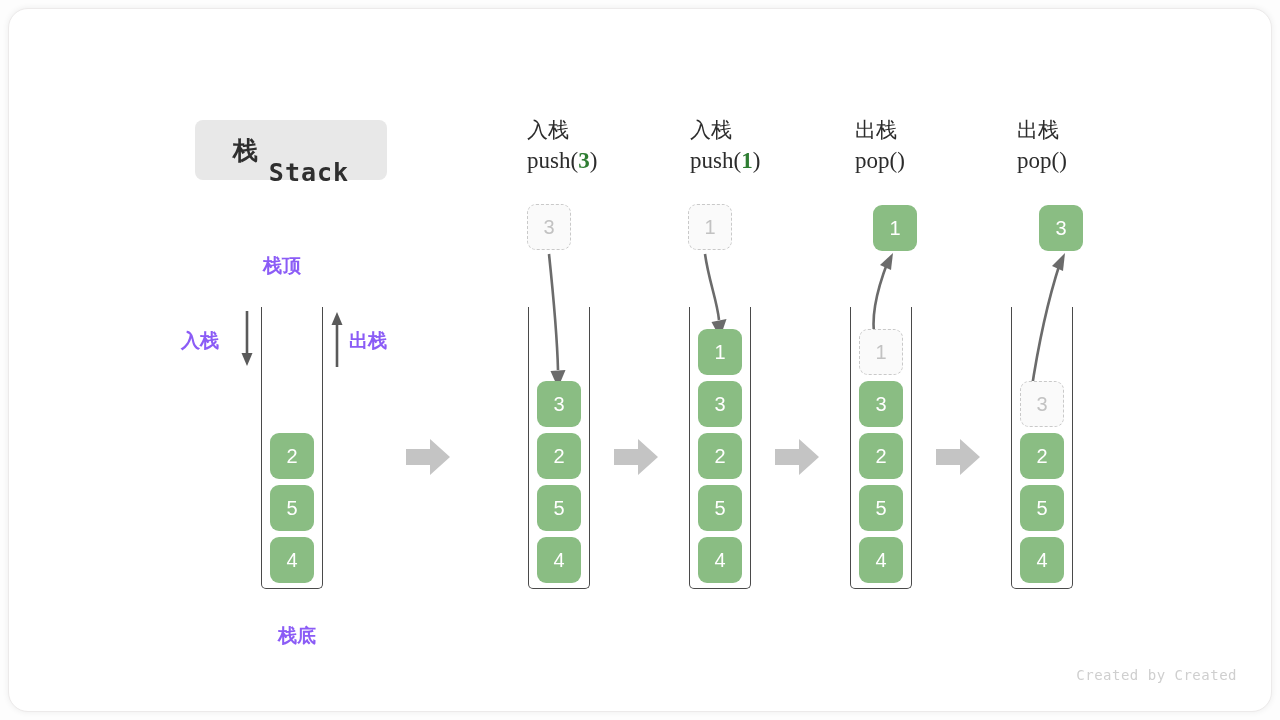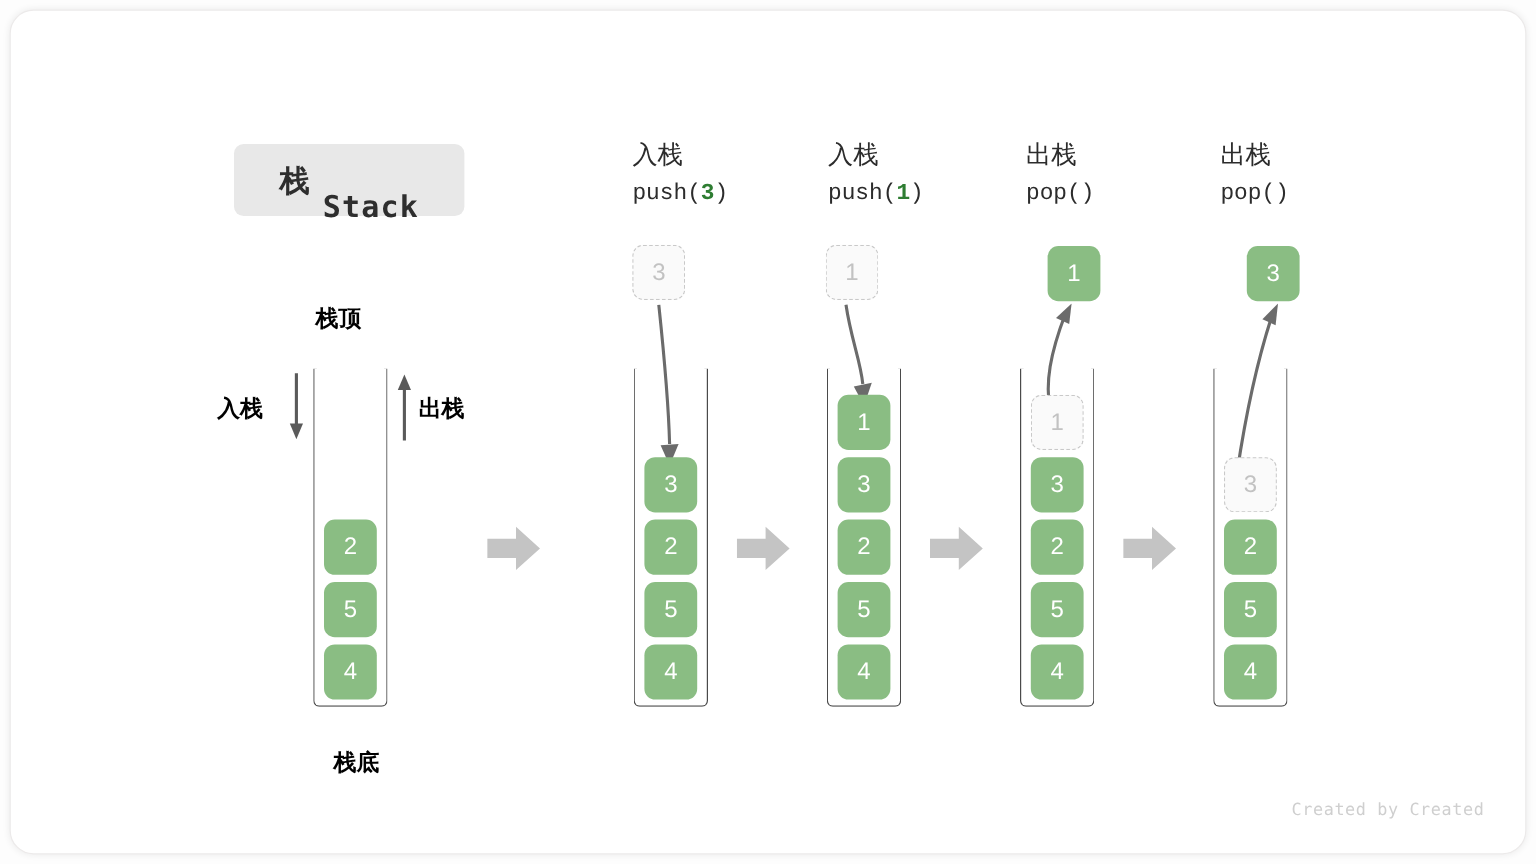--- a/index.html
+++ b/index.html
@@ -39,21 +39,21 @@
     font-weight: bold;
     letter-spacing: 1px;
   }
   .title-chip .mono { font-family: "DejaVu Sans Mono", "Liberation Mono", monospace; font-weight: bold; margin-top: 45px;}
 
   
   .cjk-label {
     position: absolute;
     font-size: 19px;
     font-weight: bold;
-    color: #000000;
+    color: #8b5cf6;
     white-space: nowrap;
   }
   .top-label { left: 254px; top: 244px; }
   .bottom-label { left: 269px; top: 614px; }
   .push-side-label { left: 172px; top: 319px; }
   .pop-side-label { left: 340px; top: 319px; }
 
   
   .thin-arrow { position: absolute; }
 
@@ -65,24 +65,24 @@
   }
   .col-header .cn {
     display: block;
     font-size: 21px;
     color: #2c2c2c;
     line-height: 30px;
     font-family: "Liberation Sans", "DejaVu Sans", sans-serif;
   }
   .col-header .code {
     display: block;
-    font-size: 19px;
+    font-size: 23px;
     color: #2c2c2c;
     line-height: 32px;
-    font-family: Liberation Mono, monospace;
+    font-family: Liberation Serif, serif;
   }
   .col-header .code .num { color: #2e7d32; font-weight: bold; }
 
   
   .stack {
     position: absolute;
     width: 62px;
     box-sizing: border-box;
     border-left: 1.6px solid #4a4a4a;
     border-right: 1.6px solid #4a4a4a;

